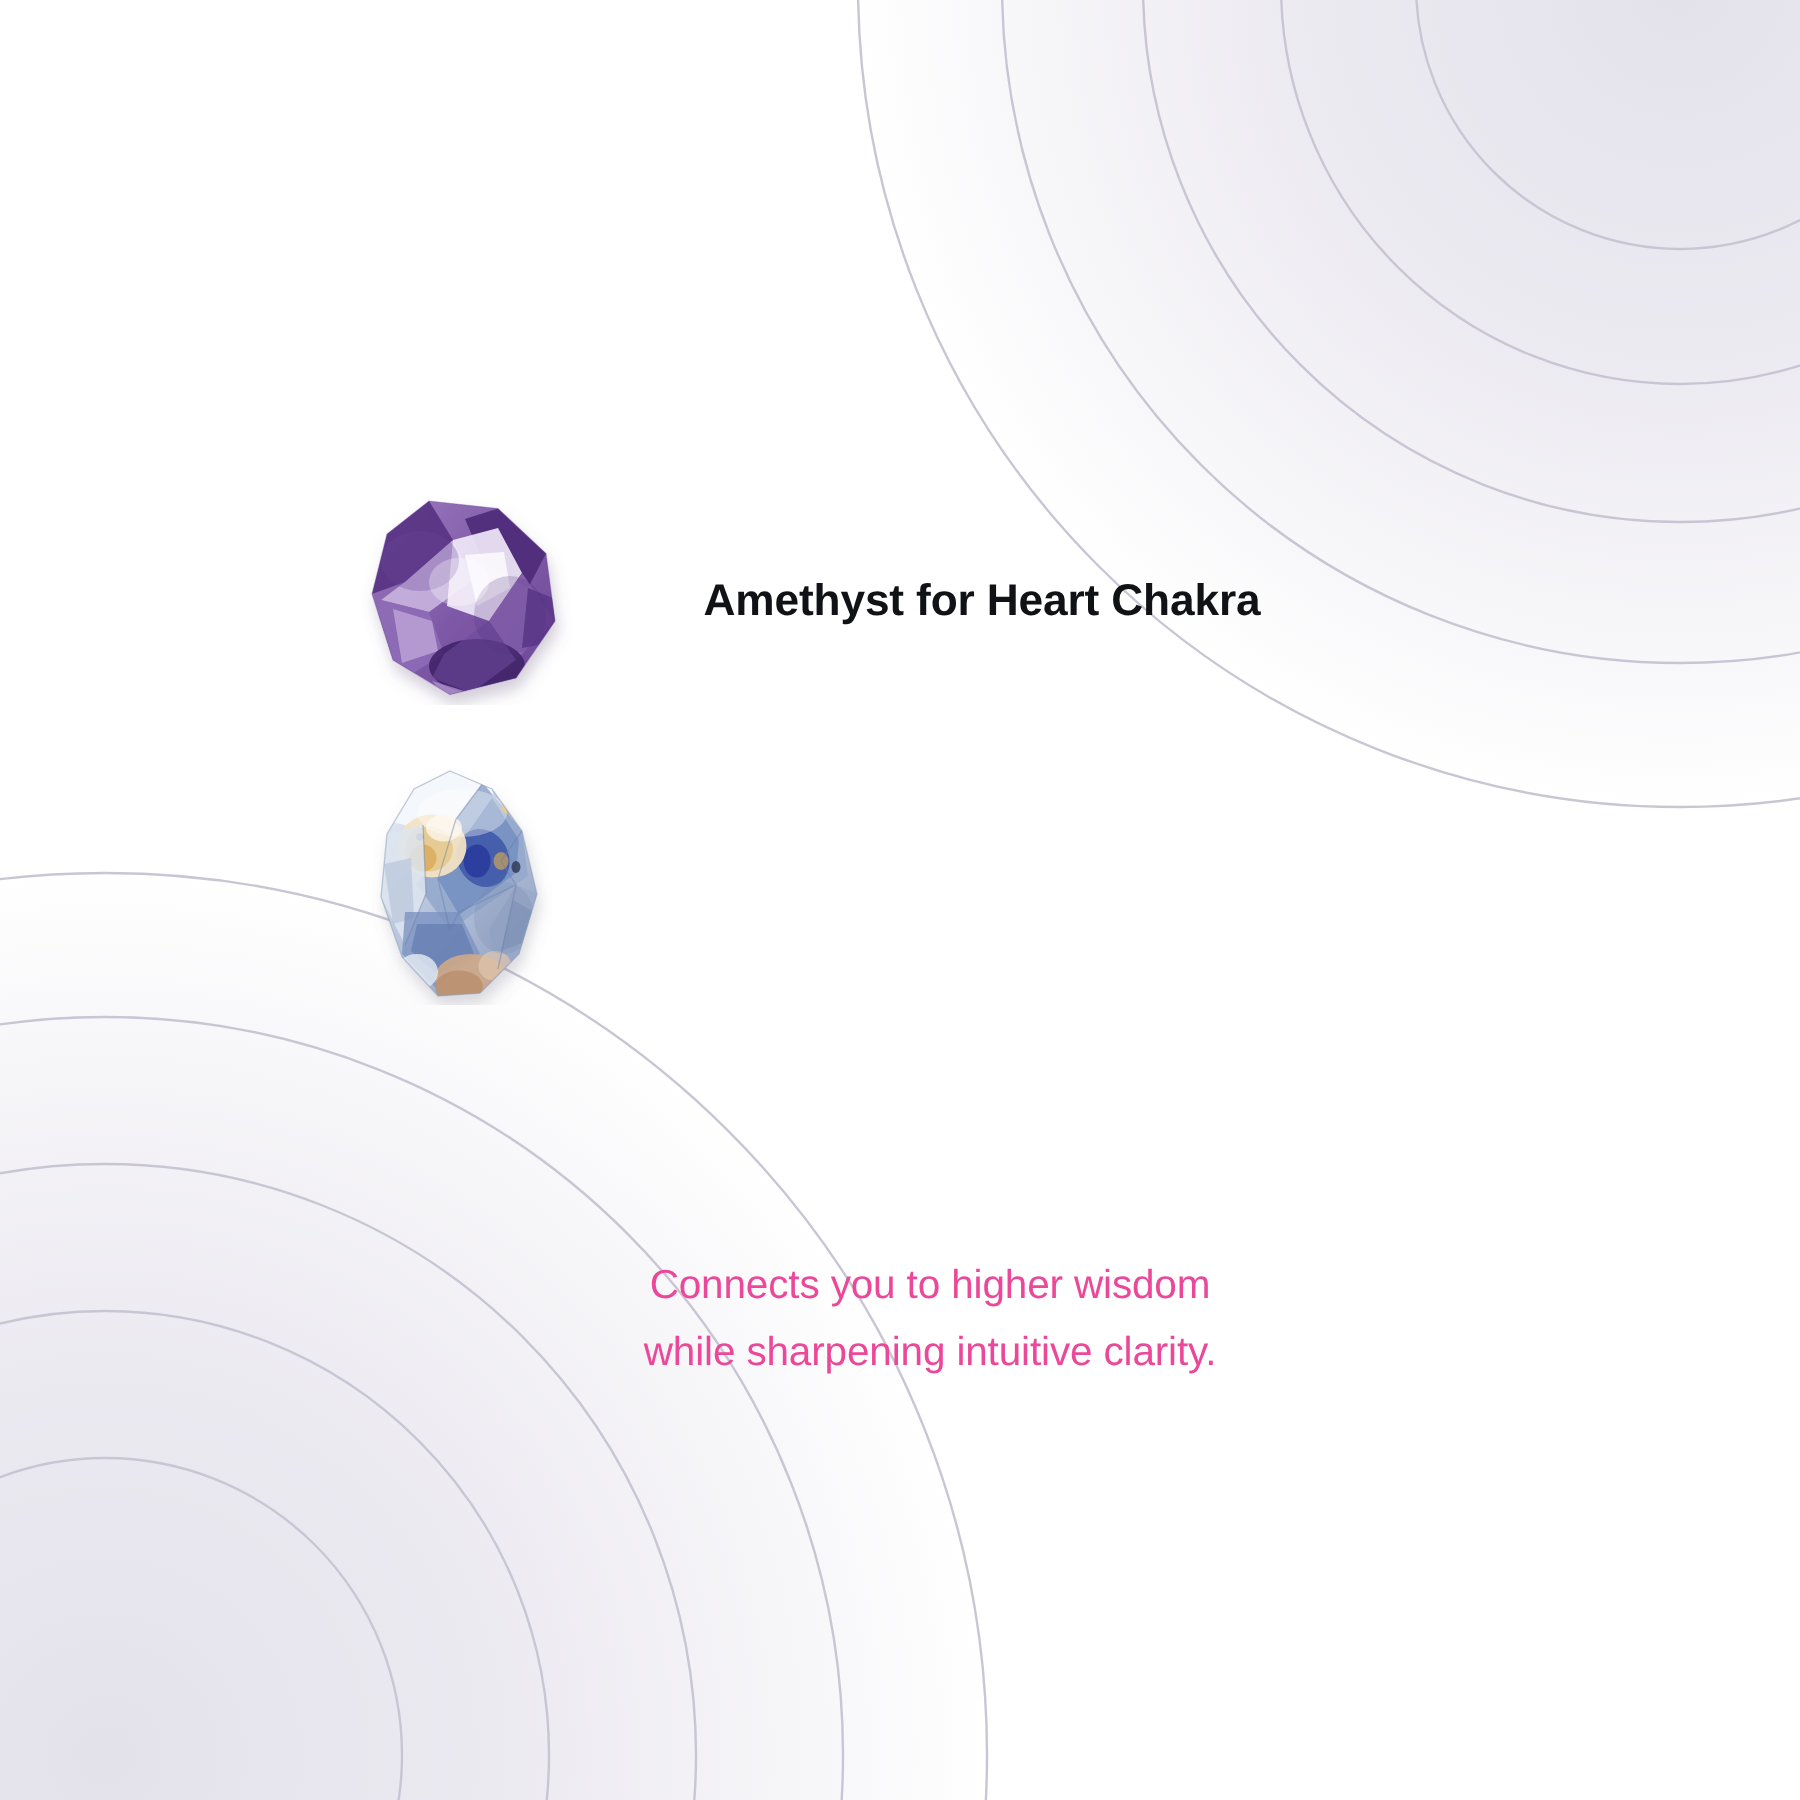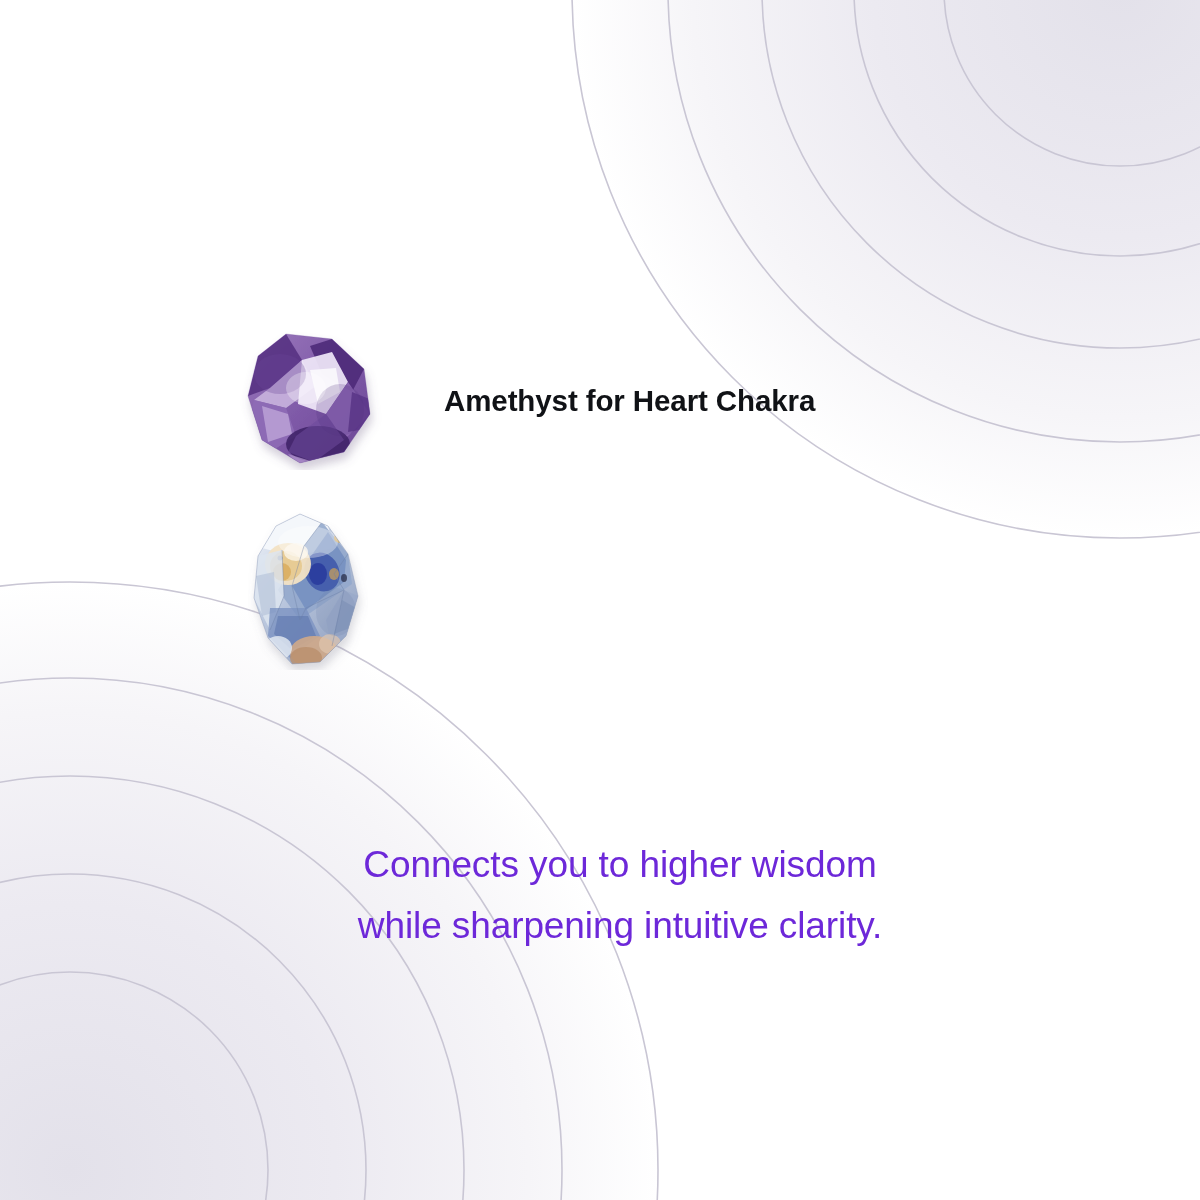--- a/index.html
+++ b/index.html
@@ -57,20 +57,21 @@
     position: relative;
     flex: 0 0 auto;
   }
   .stone-figure svg {
     display: block;
   }
 
   #row-amethyst {
     left: 240px;
     top: 330px;
+    gap: 25px;
   }
   #row-lapis {
     left: 248px;
     top: 512px;
   }
 
   #fig-amethyst {
     width: 142px;
     height: 140px;
   }
@@ -99,23 +100,23 @@
     margin-top: 4px;
   }
 
   
   #caption {
     position: absolute;
     left: 0;
     right: 0;
     top: 834px;
     text-align: center;
-    font-size: 37px;
+    font-size: 27px;
     font-weight: 400;
-    color: #6d28d9;
+    color: #ec4899;
     line-height: 1.66;
     letter-spacing: -0.1px;
     white-space: pre-line;
     padding-left: 40px;
   }
 </style>
 </head>
 <body>
 
 <div id="canvas">

